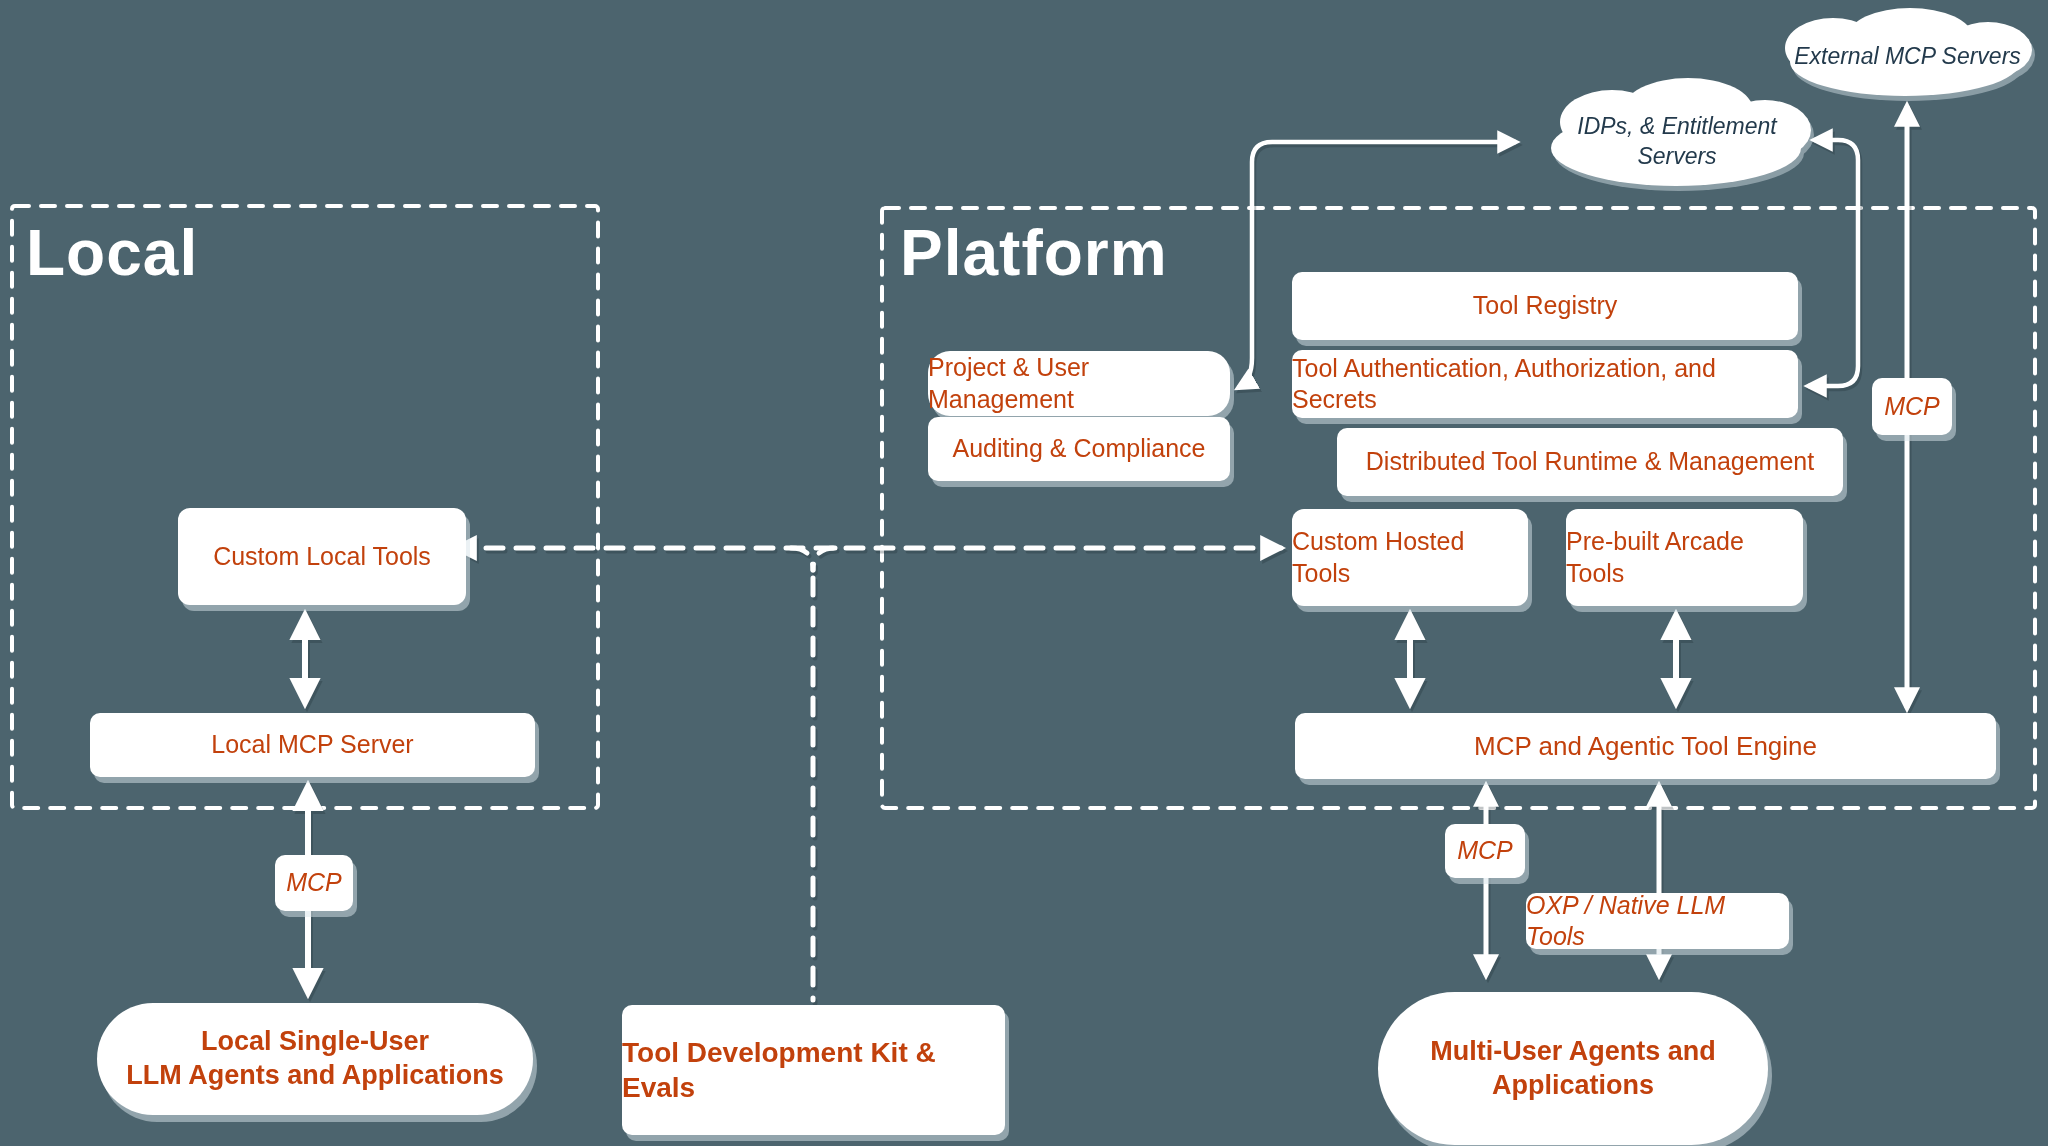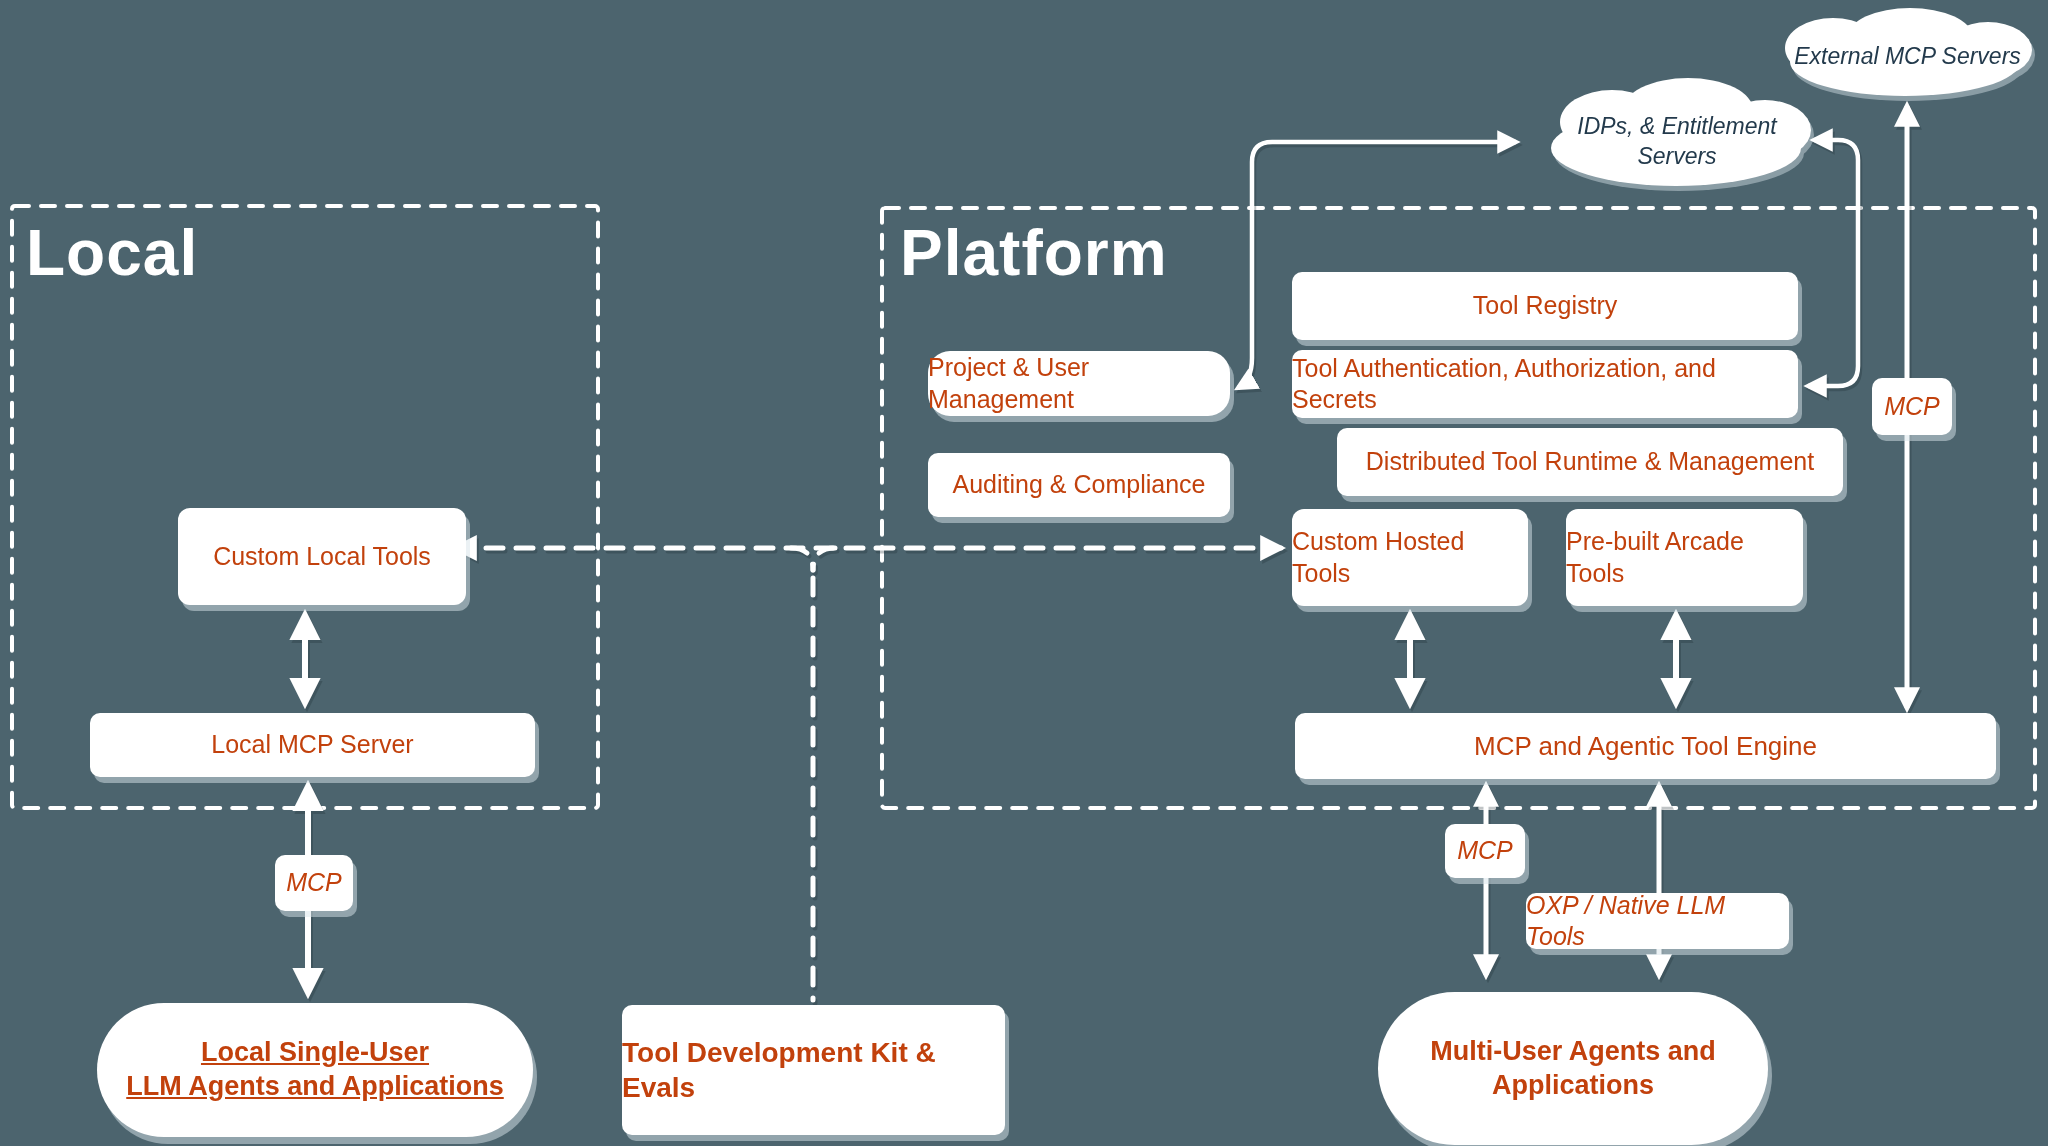--- a/index.html
+++ b/index.html
@@ -95,29 +95,29 @@
 
   <div class="cloud-label" style="left:1790px;top:42px;width:235px;">External MCP Servers</div>
   <div class="cloud-label" style="left:1553px;top:112px;width:248px;">
     <span>IDPs, &amp; Entitlement</span>
     <span>Servers</span>
   </div>
 
   <div class="box" style="left:178px;top:508px;width:288px;height:97px;border-radius:12px;">Custom Local Tools</div>
   <div class="box" style="left:90px;top:713px;width:445px;height:64px;">Local MCP Server</div>
   <div class="box italic" style="left:275px;top:855px;width:78px;height:56px;">MCP</div>
-  <div class="box pill" style="left:97px;top:1003px;width:436px;height:134px;text-decoration:underline;">
+  <div class="box pill" style="left:97px;top:1003px;width:436px;height:112px;">
     <span>Local Single-User</span>
     <span>LLM Agents and Applications</span>
   </div>
 
   <div class="box" style="left:1292px;top:272px;width:506px;height:68px;">Tool Registry</div>
   <div class="box" style="left:928px;top:351px;width:302px;height:65px;border-radius:22px;">Project &amp; User Management</div>
   <div class="box" style="left:1292px;top:350px;width:506px;height:68px;">Tool Authentication, Authorization, and Secrets</div>
-  <div class="box" style="left:928px;top:453px;width:302px;height:64px;">Auditing &amp; Compliance</div>
+  <div class="box" style="left:928px;top:417px;width:302px;height:64px;">Auditing &amp; Compliance</div>
   <div class="box" style="left:1292px;top:428px;width:506px;height:68px;margin-left:45px;">Distributed Tool Runtime &amp; Management</div>
   <div class="box" style="left:1292px;top:509px;width:236px;height:97px;border-radius:12px;">Custom Hosted Tools</div>
   <div class="box" style="left:1566px;top:509px;width:237px;height:97px;border-radius:12px;">Pre-built Arcade Tools</div>
   <div class="box" style="left:1295px;top:713px;width:701px;height:66px;font-size:26px;">MCP and Agentic Tool Engine</div>
   <div class="box italic" style="left:1872px;top:378px;width:80px;height:57px;">MCP</div>
   <div class="box italic" style="left:1445px;top:824px;width:80px;height:54px;">MCP</div>
   <div class="box italic" style="left:1526px;top:893px;width:263px;height:56px;">OXP / Native LLM Tools</div>
   <div class="box pill" style="left:1378px;top:984px;width:390px;height:153px;margin-top:8px;">
     <span>Multi-User Agents and</span>
     <span>Applications</span>

